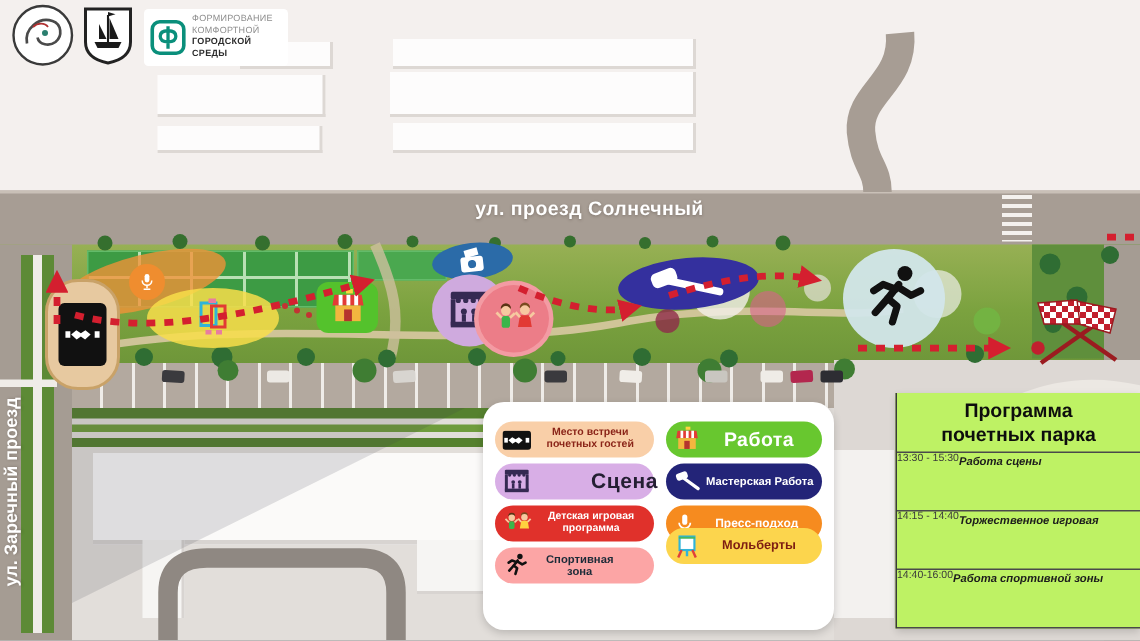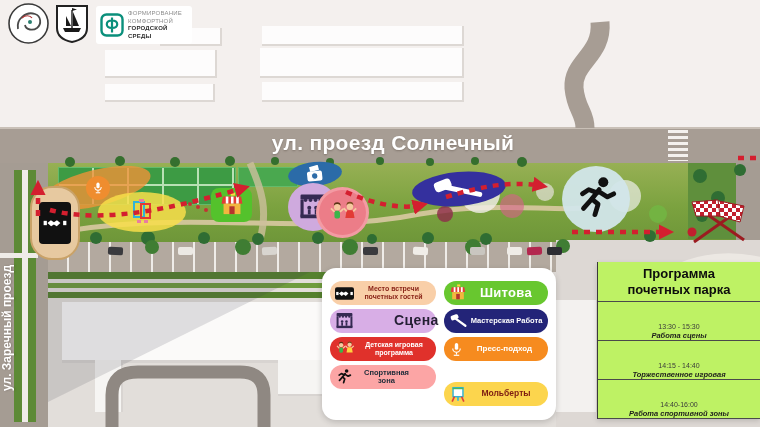--- a/index.html
+++ b/index.html
@@ -45,21 +45,21 @@
   .z-press{left:40px;top:170px;width:112px;height:36px;border-radius:50%;background:rgba(243,146,55,.78);transform:rotate(-14deg);}
   .press-mic{left:86px;top:176px;width:24px;height:24px;border-radius:50%;background:#ef8d2f;display:flex;align-items:center;justify-content:center;}
   .z-easels{left:98px;top:192px;width:88px;height:40px;border-radius:50%;background:rgba(248,222,74,.85);}
   .z-fair{left:211px;top:188px;width:41px;height:34px;border-radius:8px;background:#54c22c;}
   .z-photo{left:288px;top:162px;width:54px;height:24px;border-radius:50%;background:#2b6ba8;transform:rotate(-6deg);}
   .z-stage{left:288px;top:183px;width:50px;height:48px;border-radius:50%;background:#cfaade;}
   .z-kids{left:316px;top:187px;width:47px;height:45px;border-radius:50%;background:#ec7d88;border:3px solid rgba(244,160,168,.85);}
   .z-workshop{left:412px;top:172px;width:94px;height:34px;border-radius:50%;background:#34309e;transform:rotate(-5deg);}
   .z-sport{left:562px;top:166px;width:68px;height:66px;border-radius:50%;background:rgba(210,230,234,.95);}
   
-  .street-top-label{left:253px;top:131px;width:280px;text-align:center;color:#fff;font-size:21px;font-weight:bold;
+  .street-top-label{left:253px;top:131px;width:280px;text-align:center;color:#fff;font-size:13px;font-weight:bold;
                     text-shadow:0 1px 2px rgba(60,50,40,.35);letter-spacing:.3px;}
   .street-left-label{left:0;top:232px;height:192px;width:19px;color:#fff;font-size:12px;font-weight:bold;
                      writing-mode:vertical-rl;transform:rotate(180deg);text-align:center;
                      text-shadow:0 1px 2px rgba(60,50,40,.35);}
   
   .logo-emblem{left:7px;top:2px;width:43px;height:43px;}
   .logo-arms{left:55px;top:4px;width:34px;height:40px;}
   .logo-program{left:96px;top:6px;width:96px;height:38px;background:#fff;border-radius:3px;
                 display:flex;align-items:center;padding:0 4px;box-sizing:border-box;}
   .logo-program .txt{margin-left:4px;line-height:1.25;}
@@ -71,26 +71,26 @@
   .pill{position:absolute;height:24px;border-radius:13px;display:flex;align-items:center;}
   .p-ico{flex:0 0 auto;margin-left:5px;display:flex;align-items:center;justify-content:center;}
   .p-lbl{flex:1;text-align:center;font-weight:bold;line-height:1.12;padding:0 5px 0 2px;}
   .lp1{left:8px;top:13px;width:106px;background:#f9cfa8;}  .lp1 .p-lbl{font-size:7px;color:#8a2418;}
   .lp2{left:8px;top:41px;width:106px;background:#d8aee6;}  .lp2 .p-lbl{font-size:14px;color:#241f33;letter-spacing:.4px;padding-left:40px;}
   .lp3{left:8px;top:69px;width:106px;background:#e0312b;}  .lp3 .p-lbl{font-size:7px;color:#fff;}
   .lp4{left:8px;top:97px;width:106px;background:#fca5a5;}  .lp4 .p-lbl{font-size:7.5px;color:#1c2b38;padding-right:18px;}
   .rp1{left:122px;top:13px;width:104px;background:#68c72f;} .rp1 .p-lbl{font-size:13px;color:#fff;letter-spacing:.3px;}
   .rp2{left:122px;top:41px;width:104px;background:#232478;} .rp2 .p-lbl{font-size:7.5px;color:#fff;}
   .rp3{left:122px;top:69px;width:104px;background:#f68b1f;} .rp3 .p-lbl{font-size:8px;color:#fff;}
-  .rp4{left:122px;top:114px;width:104px;background:#fcd54d;} .rp4 .p-lbl{font-size:8.5px;color:#7d1d12;}
+  .rp4{left:122px;top:84px;width:104px;background:#fcd54d;} .rp4 .p-lbl{font-size:8.5px;color:#7d1d12;}
   
   .program{left:597px;top:262px;width:163px;height:157px;background:#bef264;border-left:1.5px solid #3a3a3a;
            box-shadow:0 2px 5px rgba(0,0,0,.15);display:flex;flex-direction:column;box-sizing:border-box;}
   .prog-title{text-align:center;font-weight:bold;font-size:13px;line-height:1.22;color:#0d0d0d;padding:4px 0 3px;}
-  .prog-row{flex:1;border-top:1px solid #4a4a4a;text-align:center;display:flex;flex-direction:column;justify-content:flex-end;}
+  .prog-row{flex:1;border-top:1px solid #4a4a4a;text-align:center;display:flex;flex-direction:row;justify-content:flex-start;}
   .prog-row:last-child{border-bottom:1px solid #4a4a4a;}
   .prog-time{font-size:7px;color:#3a3a3a;}
   .prog-event{font-size:7.5px;font-weight:bold;font-style:italic;color:#1c1c1c;margin-top:1px;}
   svg{display:block;}
 </style>
 </head>
 <body>
 
 <div id="scene">
 
@@ -437,21 +437,21 @@
         <svg width="18" height="18" viewBox="0 0 20 20">
           <polygon points="3,3.5 17,3.5 18,9 2,9" fill="#e33b36"></polygon>
           <rect x="5.2" y="3.5" width="2" height="5.5" fill="#fff"></rect>
             <rect x="9.2" y="3.5" width="2" height="5.5" fill="#fff"></rect>
             <rect x="13.2" y="3.5" width="2" height="5.5" fill="#fff"></rect>
           <rect x="3.5" y="9" width="13" height="8" fill="#f3b63f"></rect>
           <rect x="8" y="11" width="4" height="6" fill="#b5342e"></rect>
           <rect x="9" y="0.5" width="3.5" height="2.3" fill="#ffd23f"></rect>
         </svg>
       </span>
-      <span class="p-lbl">Шитова</span>
+      <span class="p-lbl">Работа</span>
     </div>
 
     <div class="pill rp2">
       <span class="p-ico">
         <svg width="19" height="16" viewBox="0 0 22 18">
           <rect x="2" y="2" width="9" height="5.5" rx="2" fill="#fff" transform="rotate(-20 6.5 4.8)"></rect>
           <line x1="8" y1="6.5" x2="19" y2="14.5" stroke="#fff" stroke-width="2.6" stroke-linecap="round"></line>
         </svg>
       </span>
       <span class="p-lbl">Мастерская Работа</span>

